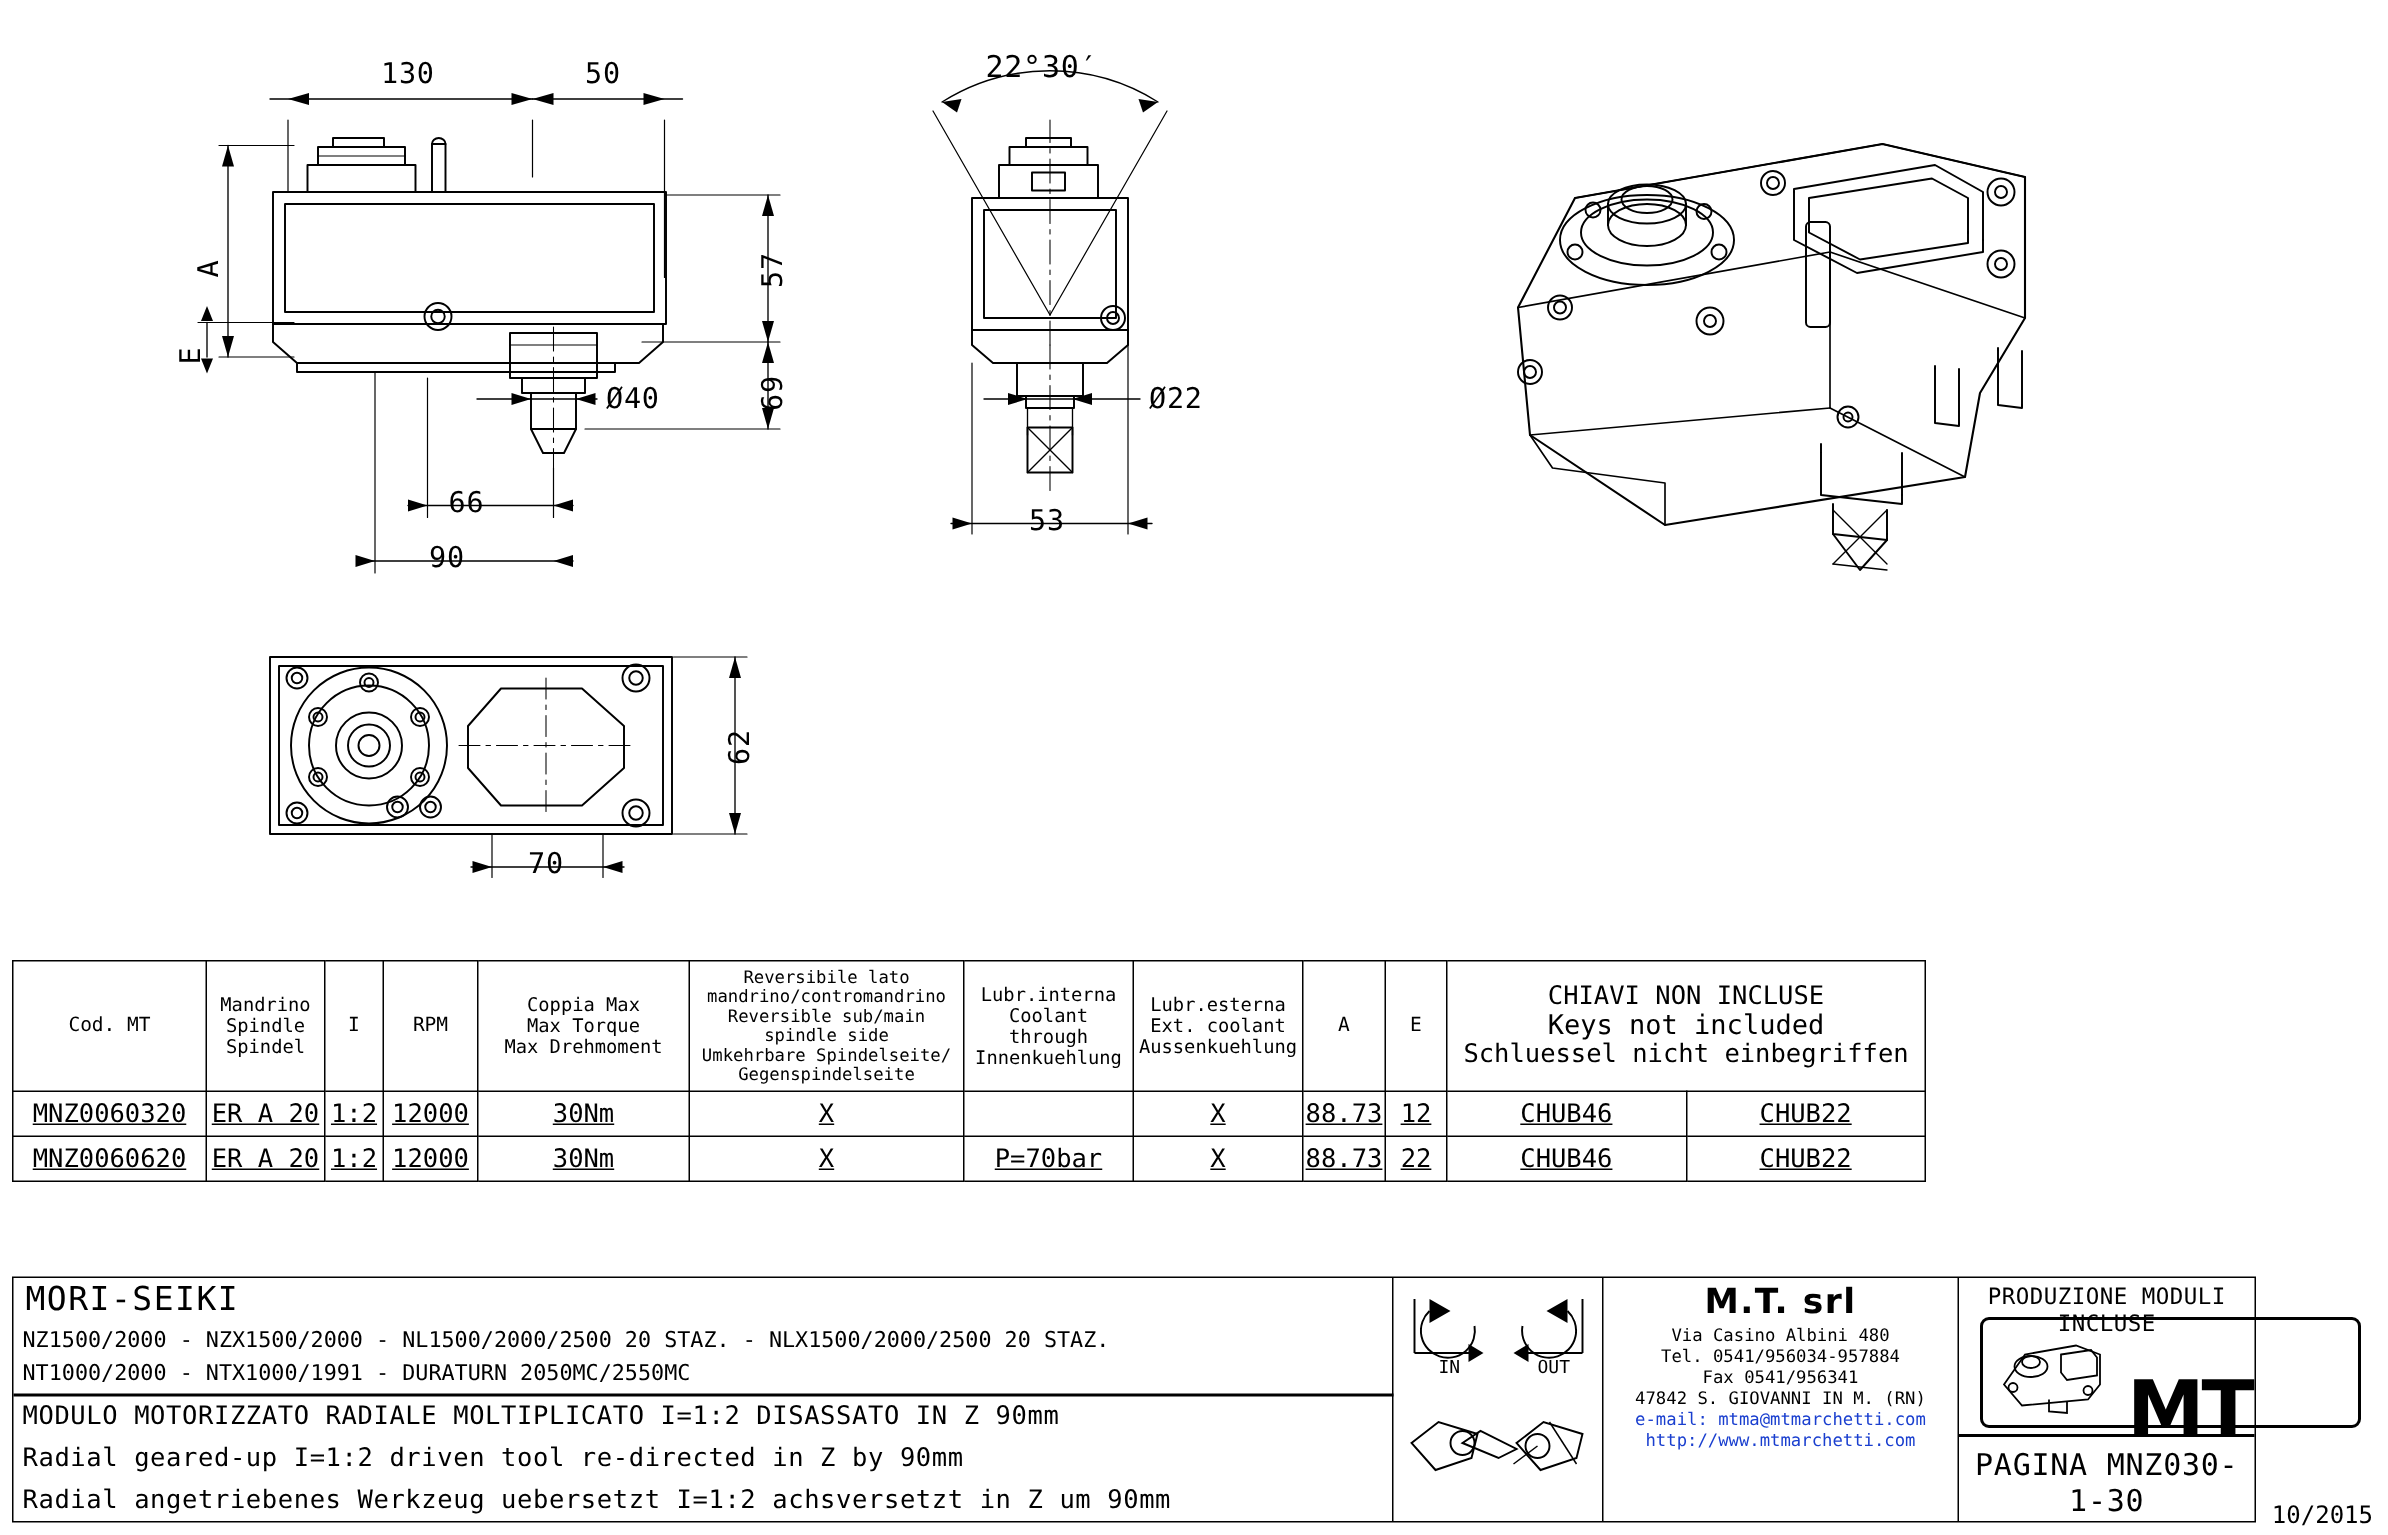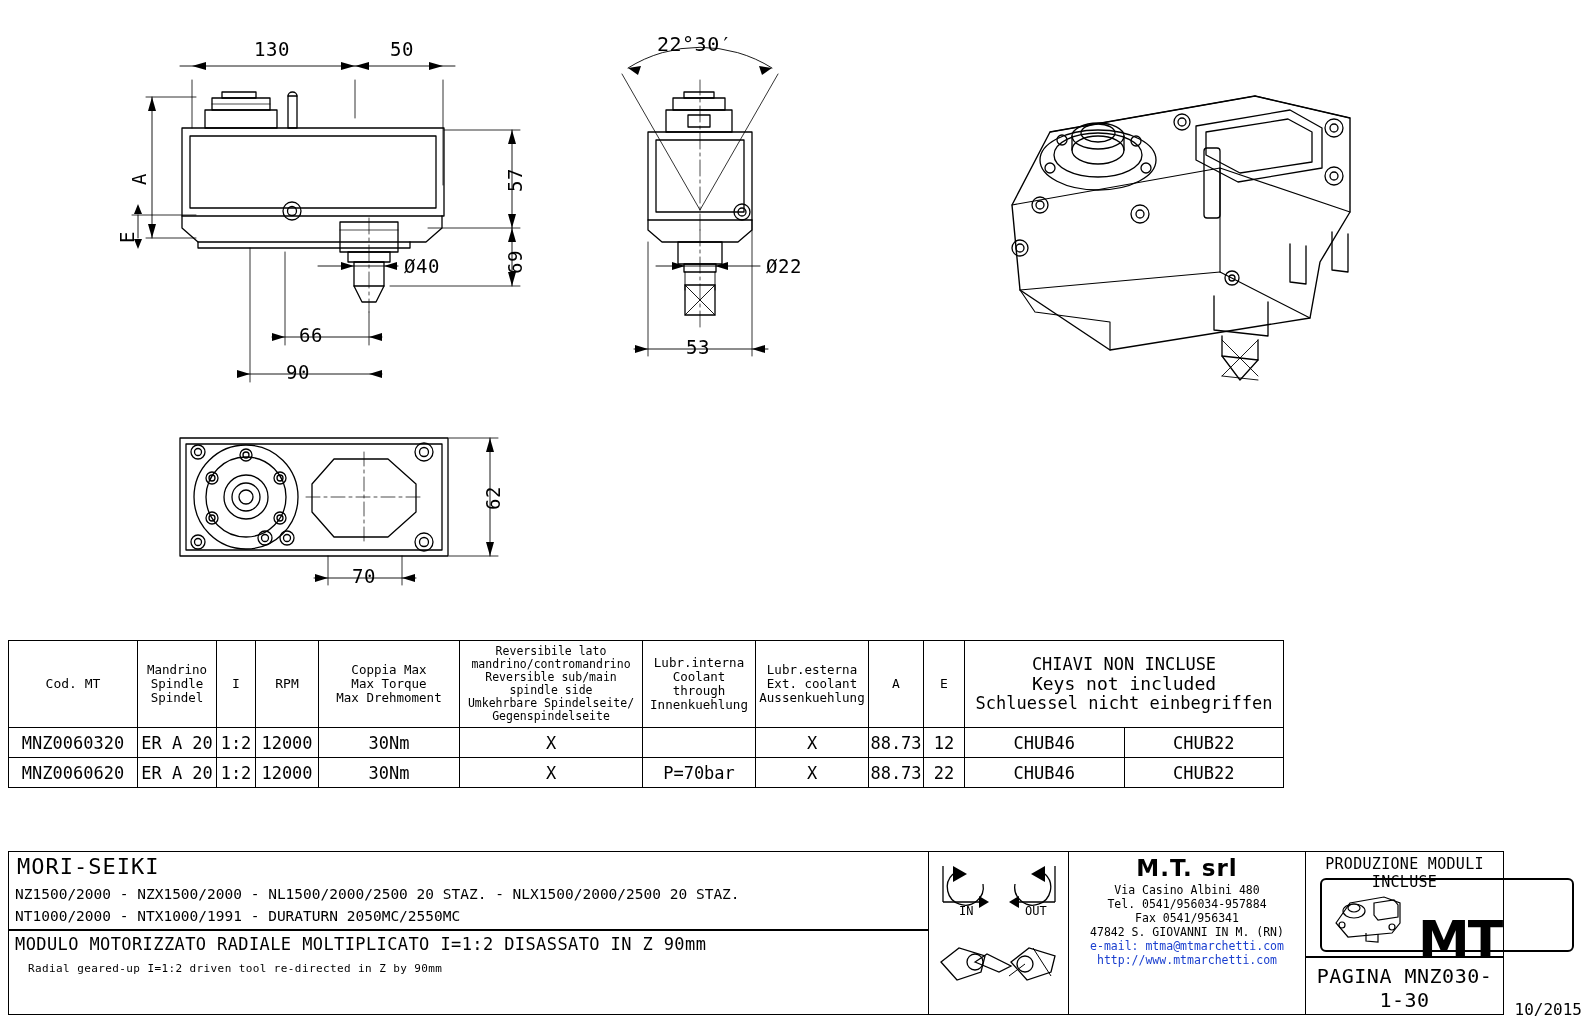--- a/index.html
+++ b/index.html
@@ -11,35 +11,35 @@
   .draw svg{position:absolute;left:0;top:0;}
 
   .dimtxt{position:absolute;font-family:"DejaVu Sans Mono",monospace;font-size:19px;letter-spacing:.5px;color:#000;white-space:nowrap;}
   .dimtxt.rot{transform:rotate(-90deg);transform-origin:left top;}
 
   
   .tblwrap{position:absolute;left:8px;top:640px;width:1276px;}
   table.spec{border-collapse:collapse;width:1276px;table-layout:fixed;}
   table.spec td,table.spec th{border:1.6px solid #000;text-align:center;vertical-align:middle;font-family:"DejaVu Sans Mono",monospace;font-weight:normal;padding:0;}
   table.spec thead td{height:86px;font-size:13px;line-height:1.12;}
-  table.spec tbody td{height:29px;font-size:17px;}
+  table.spec tbody td{height:29px;font-size:17px;text-decoration:underline;}
   .hdr-big{font-size:21px;}
   .hdr-mid{font-size:15px;}
   .small11{font-size:11.5px;}
   .small12{font-size:12.5px;}
 
   
   .titleblock{position:absolute;left:8px;top:851px;width:1496px;height:164px;border:1.8px solid #000;box-sizing:border-box;display:flex;}
   .tb-left{width:920px;box-sizing:border-box;border-right:1.8px solid #000;position:relative;}
   .tb-left .l1{position:absolute;left:8px;top:2px;font-size:22px;letter-spacing:1px;}
   .tb-left .l2{position:absolute;left:6px;top:34px;font-size:14.5px;}
   .tb-left .l3{position:absolute;left:6px;top:56px;font-size:14.5px;}
   .tb-left .hr{position:absolute;left:0;top:77px;width:920px;height:1.6px;background:#000;}
   .tb-left .l4{position:absolute;left:6px;top:82px;font-size:17px;letter-spacing:.4px;}
-  .tb-left .l5{position:absolute;left:6px;top:110px;font-size:11px;letter-spacing:.4px;margin-left:13px;}
+  .tb-left .l5{position:absolute;left:6px;top:110px;font-size:17px;letter-spacing:.4px;}
   .tb-left .l6{position:absolute;left:6px;top:138px;font-size:17px;letter-spacing:.4px;}
 
   .tb-inout{width:140px;box-sizing:border-box;border-right:1.8px solid #000;position:relative;}
   .tb-mt{width:237px;box-sizing:border-box;border-right:1.8px solid #000;position:relative;text-align:center;}
   .tb-mt .mtname{font-size:23px;font-weight:bold;letter-spacing:1px;margin-top:3px;font-family:"DejaVu Sans",sans-serif;}
   .tb-mt .addr{font-size:11.5px;line-height:1.22;margin-top:2px;}
   .tb-mt .addr .blue{color:#1a3fcf;}
   .tb-right{flex:1;position:relative;}
   .tb-right .prod{text-align:center;font-size:15px;letter-spacing:.3px;padding-top:3px;}
   .tb-right .hr{position:absolute;left:0;top:104px;width:100%;height:1.8px;background:#000;}
@@ -354,20 +354,21 @@
 
   <div class="titleblock">
 
     <div class="tb-left">
       <div class="l1">MORI-SEIKI</div>
       <div class="l2">NZ1500/2000 - NZX1500/2000 - NL1500/2000/2500 20 STAZ. - NLX1500/2000/2500 20 STAZ.</div>
       <div class="l3">NT1000/2000 - NTX1000/1991 - DURATURN 2050MC/2550MC</div>
       <div class="hr"></div>
       <div class="l4">MODULO MOTORIZZATO RADIALE MOLTIPLICATO I=1:2 DISASSATO IN Z 90mm</div>
       <div class="l5">Radial geared-up I=1:2 driven tool re-directed  in Z by 90mm</div>
+      <div class="l6">Radial angetriebenes Werkzeug uebersetzt I=1:2 achsversetzt in Z um 90mm</div>
     </div>
 
     <div class="tb-inout">
       <svg width="140" height="160" style="position:absolute;left:0;top:0;">
         <g fill="none" stroke="#000" stroke-width="1.3">
           <path d="M24 22 a18 18 0 1 0 30 10"></path>
           <path d="M24 14 l0 16 l14 -8 z" fill="#000" stroke="none"></path>
           <line x1="14" y1="14" x2="14" y2="50"></line>
           <line x1="14" y1="50" x2="56" y2="50"></line>
           <path d="M50 44 l10 6 l-10 6 z" fill="#000" stroke="none"></path>

